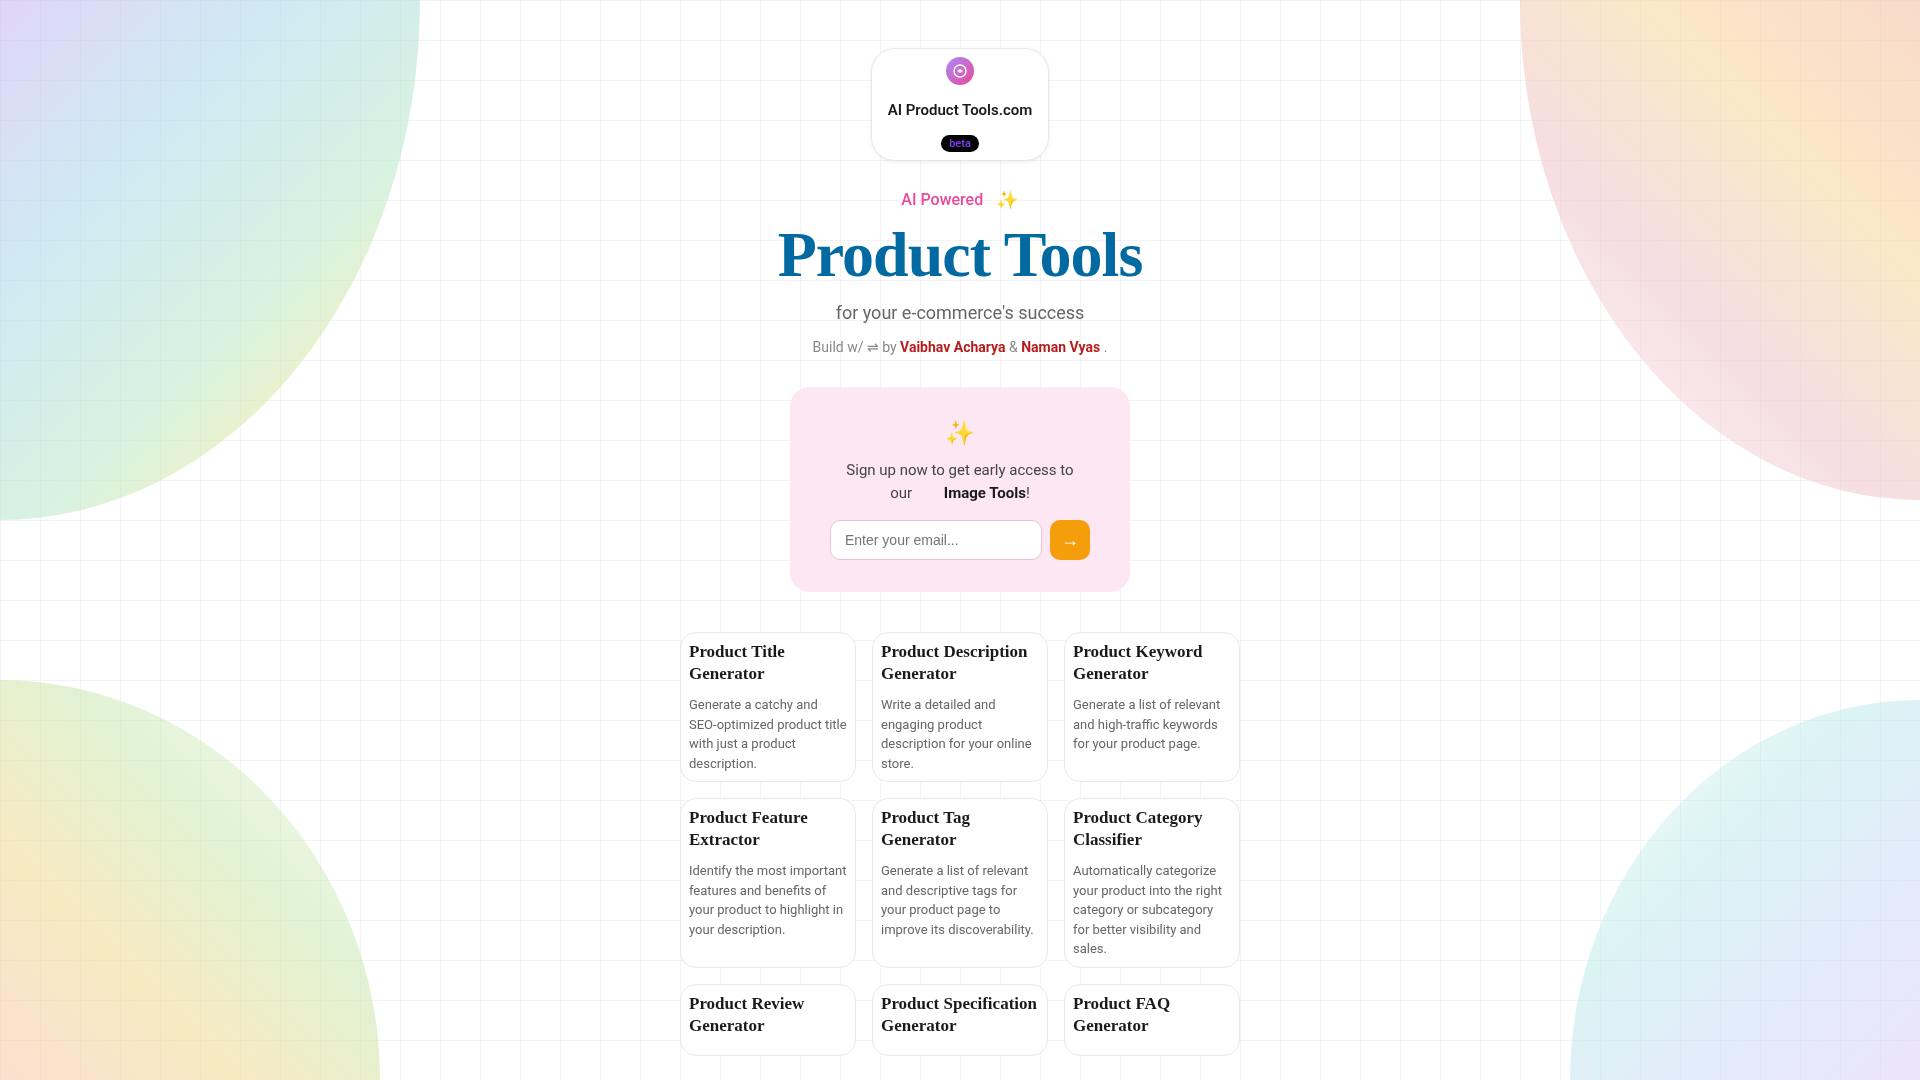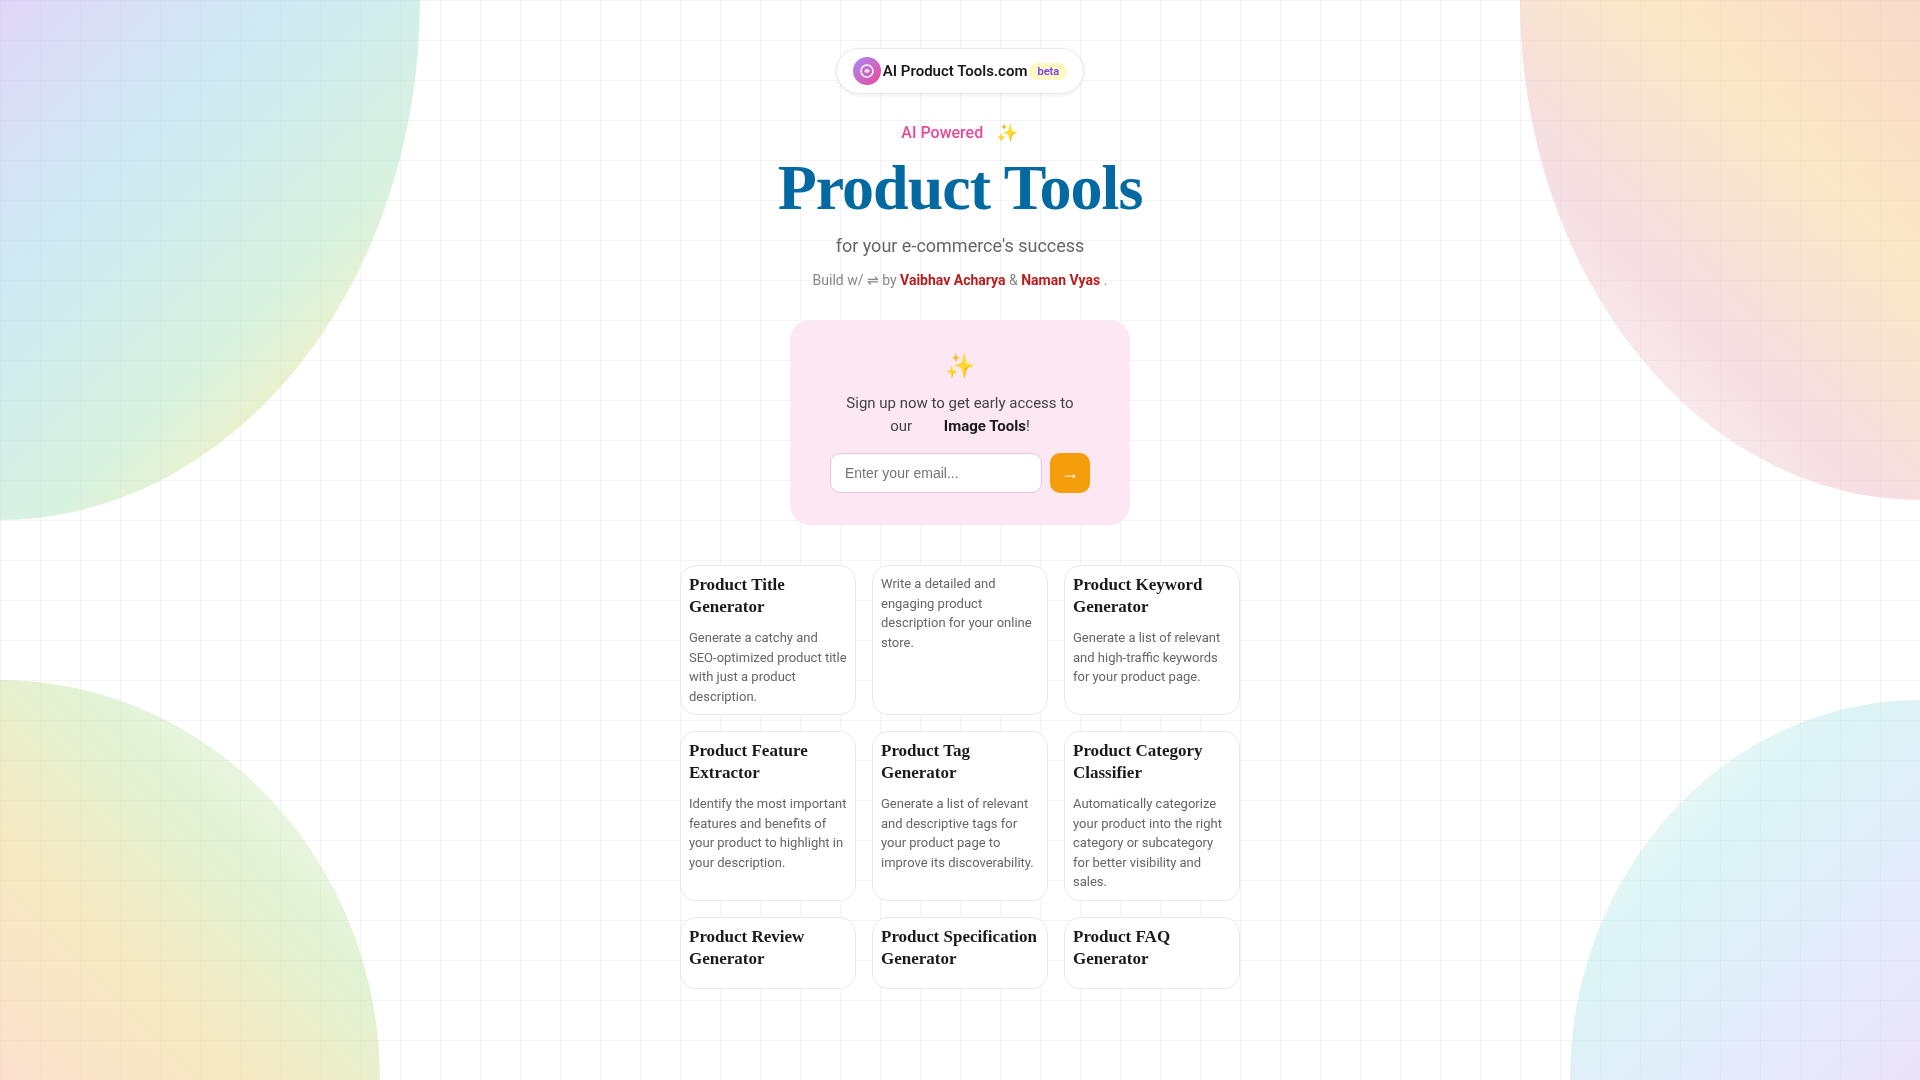--- a/index.html
+++ b/index.html
@@ -91,27 +91,28 @@
       display: flex;
       flex-direction: column;
       align-items: center;
       padding-top: 48px;
     }
 
     
     .logo-bar {
       display: flex;
       align-items: center;
-      gap: 2px;
+      gap: 16px;
       background: #fff;
       border: 1px solid #e8e8e8;
       border-radius: 24px;
       padding: 8px 16px;
       box-shadow: 0 1px 4px rgba(0,0,0,0.08);
       margin-bottom: 28px;
+      flex-direction: column;
     }
 
     .logo-icon {
       width: 28px;
       height: 28px;
       border-radius: 50%;
       background: linear-gradient(135deg, #a78bfa, #ec4899);
       display: flex;
       align-items: center;
       justify-content: center;
@@ -119,21 +120,21 @@
       font-size: 14px;
     }
 
     .logo-text {
       font-size: 15px;
       font-weight: 600;
       color: #1a1a1a;
     }
 
     .beta-badge {
-      background: #fef9c3;
+      background: #000000;
       color: #7c3aed;
       font-size: 11px;
       font-weight: 600;
       padding: 2px 8px;
       border-radius: 10px;
     }
 
     
     .hero {
       text-align: center;
@@ -330,20 +331,21 @@
       </button>
     </div>
   </div>
 
   <div class="tools-grid">
   <div class="tool-card">
         <div class="tool-card-title">Product Title Generator</div>
         <div class="tool-card-desc">Generate a catchy and SEO-optimized product title with just a product description.</div>
       </div>
       <div class="tool-card">
+        <div class="tool-card-title">Product Description Generator</div>
         <div class="tool-card-desc">Write a detailed and engaging product description for your online store.</div>
       </div>
       <div class="tool-card">
         <div class="tool-card-title">Product Keyword Generator</div>
         <div class="tool-card-desc">Generate a list of relevant and high-traffic keywords for your product page.</div>
       </div>
       <div class="tool-card">
         <div class="tool-card-title">Product Feature Extractor</div>
         <div class="tool-card-desc">Identify the most important features and benefits of your product to highlight in your description.</div>
       </div>

